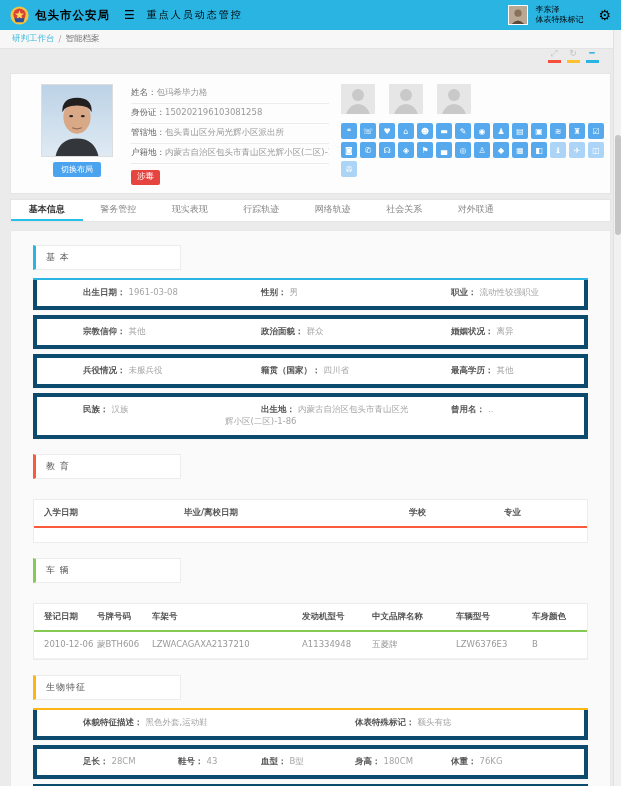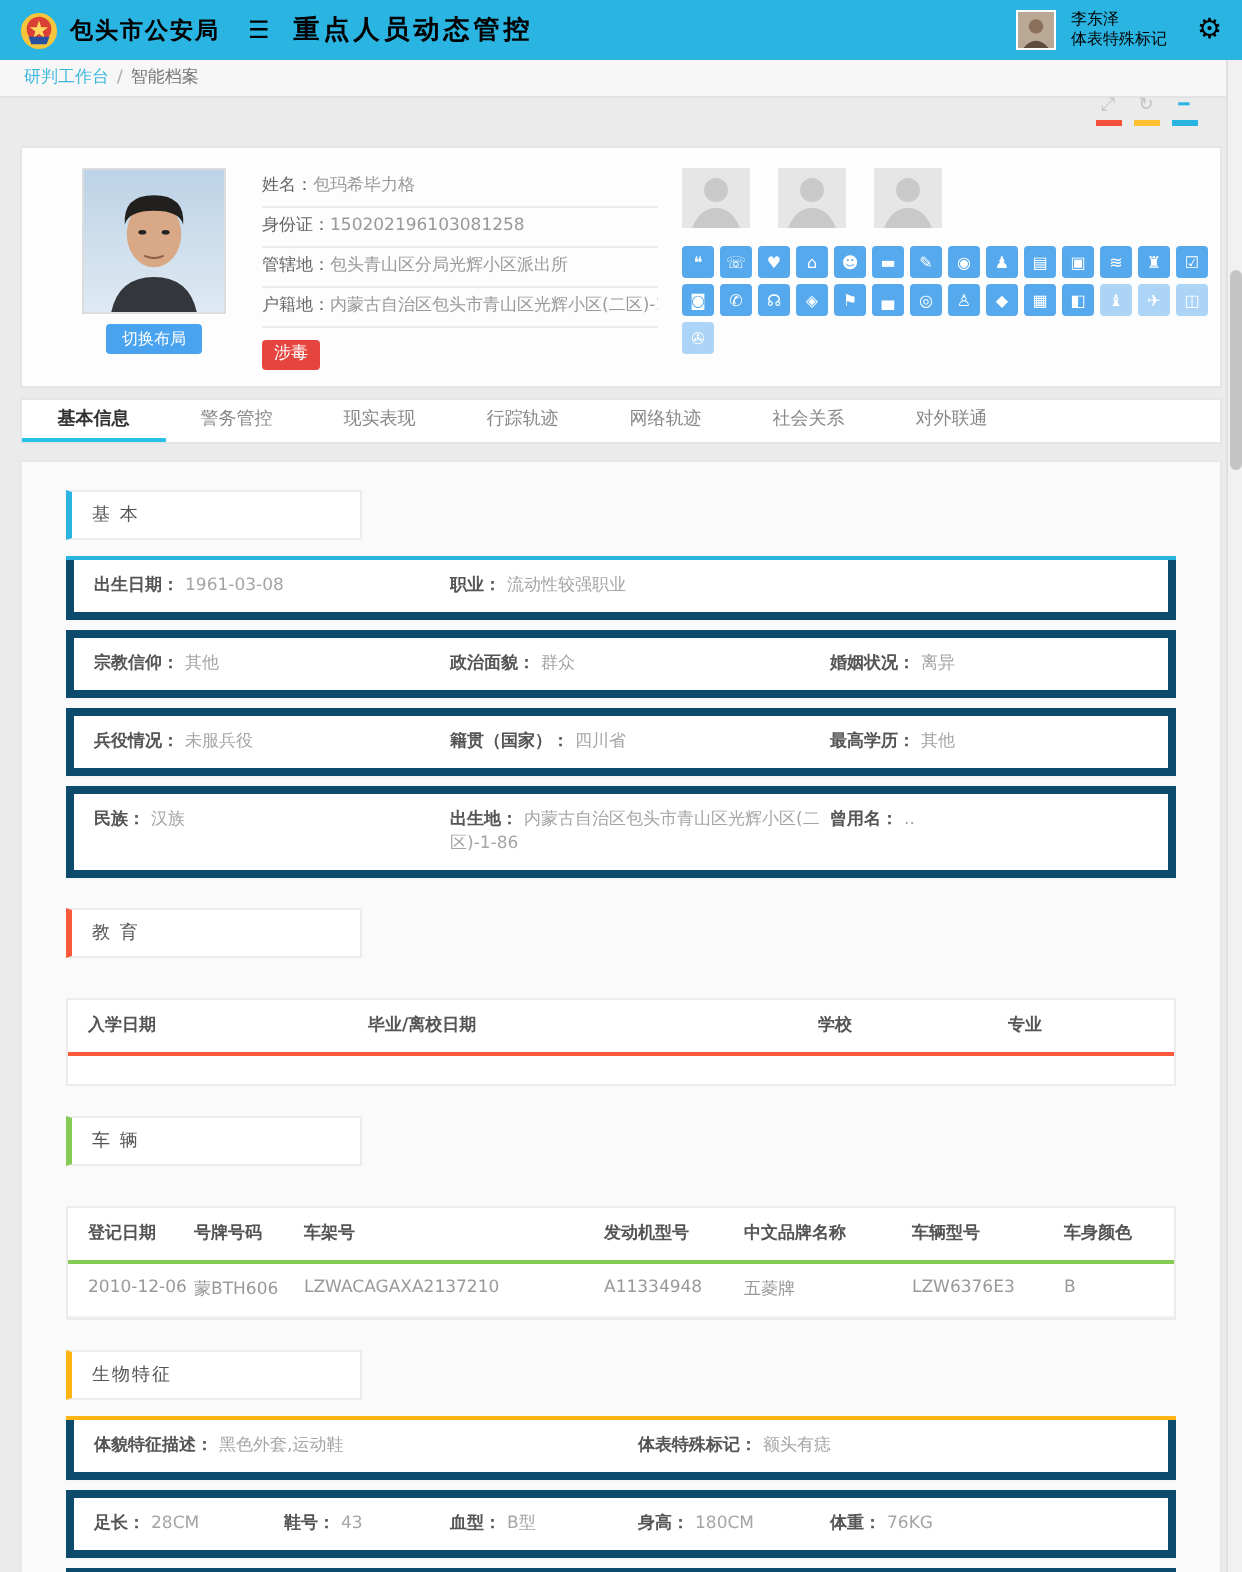--- a/index.html
+++ b/index.html
@@ -4,21 +4,21 @@
 <style>
   * { margin:0; padding:0; box-sizing:border-box; }
   html,body { width:621px; height:786px; overflow:hidden; background:#ebebeb;
     font-family:"DejaVu Sans", sans-serif; }
   
   .topbar { height:30px; background:#29b4e2; display:flex; align-items:center;
     padding:4px 10px; color:#000000; position:relative; }
   .logo { width:19px; height:19px; margin-right:6px; flex:0 0 auto; }
   .org { font-size:11.5px; font-weight:bold; letter-spacing:1px; }
   .hamburger { font-size:12px; margin:0 12px 0 14px; cursor:pointer; }
-  .apptitle { font-size:13px; font-weight:bold; letter-spacing:2px;text-align:right; }
+  .apptitle { font-size:10px; font-weight:normal; letter-spacing:2px;text-align:right; }
   .topbar-right { margin-left:auto; display:flex; align-items:center; gap:7px; }
   .user-avatar { width:20px; height:20px; border:1px solid #fff; background:#d8cfc4; }
   .user-meta { font-size:8px; line-height:1.25; }
   .gear { font-size:14px; margin-left:8px; cursor:pointer; }
   
   .breadcrumb { height:19px; background:#f7f7f7; border-bottom:1px solid #e3e3e3;
     display:flex; align-items:center; padding:0 12px; font-size:8.5px; }
   .bc-link { color:#3fb9dd; cursor:pointer; }
   .bc-sep { color:#aaa; margin:0 4px; }
   .bc-cur { color:#777; }
@@ -70,21 +70,21 @@
   .sec-bio .sec-head { border-left-color:#fcb515; }
   .rows { margin:8px 22px 0; }
   .sec-basic .rows { border-top:2px solid #29b4e2; }
   .sec-bio .rows { border-top:2px solid #fcb515; }
   .frow { display:grid; background:#fff; border:4px solid #0c4a6e; padding:7px 10px;
     margin-top:5px; font-size:8.5px; box-shadow:0 1px 1px rgba(0,0,0,0.02); }
   .rows .frow:first-child { margin-top:0; border-top:none; }
   .basic-grid { grid-template-columns:178px 190px 1fr; }
   .bio-grid1 { grid-template-columns:272px 1fr; }
   .bio-grid2 { grid-template-columns:95px 83px 94px 96px 1fr; }
-  .fl { color:#555; font-weight:bold; }
+  .fl { color:#555; font-weight:bold;margin-left:36px; }
   .fv-val { color:#a5a5a5; margin-left:3px; }
   .tbl { background:#fff; border:1px solid #ececec; margin:20px 22px 0; font-size:8.5px; }
   .tbl-head { display:grid; padding:7px 10px; font-weight:bold; color:#555; }
   .sec-education .tbl-head { border-bottom:2px solid #fb5a3d; }
   .sec-vehicle .tbl-head { border-bottom:2px solid #85cb53; }
   .tbl-row { display:grid; padding:7px 10px; color:#999; border-bottom:1px solid #f1f1f1; }
   .edu-grid { grid-template-columns:140px 225px 95px 1fr; }
   .veh-grid { grid-template-columns:53px 55px 150px 70px 84px 76px 1fr; }
   .empty-body { height:14px; }
   .fp-row { grid-template-columns:58px 1fr; align-items:center; min-height:26px; }
@@ -253,20 +253,21 @@
   <div class="tab">对外联通</div>
 </div>
 
 <div class="content-card">
 
   <div class="section sec-basic">
     <div class="sec-head">基 本</div>
     <div class="rows">
       <div class="frow basic-grid">
         <div><span class="fl">出生日期：</span><span class="fv-val">1961-03-08</span></div>
+        <div><span class="fl">性别：</span><span class="fv-val">男</span></div>
         <div><span class="fl">职业：</span><span class="fv-val">流动性较强职业</span></div>
       </div>
       <div class="frow basic-grid">
         <div><span class="fl">宗教信仰：</span><span class="fv-val">其他</span></div>
         <div><span class="fl">政治面貌：</span><span class="fv-val">群众</span></div>
         <div><span class="fl">婚姻状况：</span><span class="fv-val">离异</span></div>
       </div>
       <div class="frow basic-grid">
         <div><span class="fl">兵役情况：</span><span class="fv-val">未服兵役</span></div>
         <div><span class="fl">籍贯（国家）：</span><span class="fv-val">四川省</span></div>

